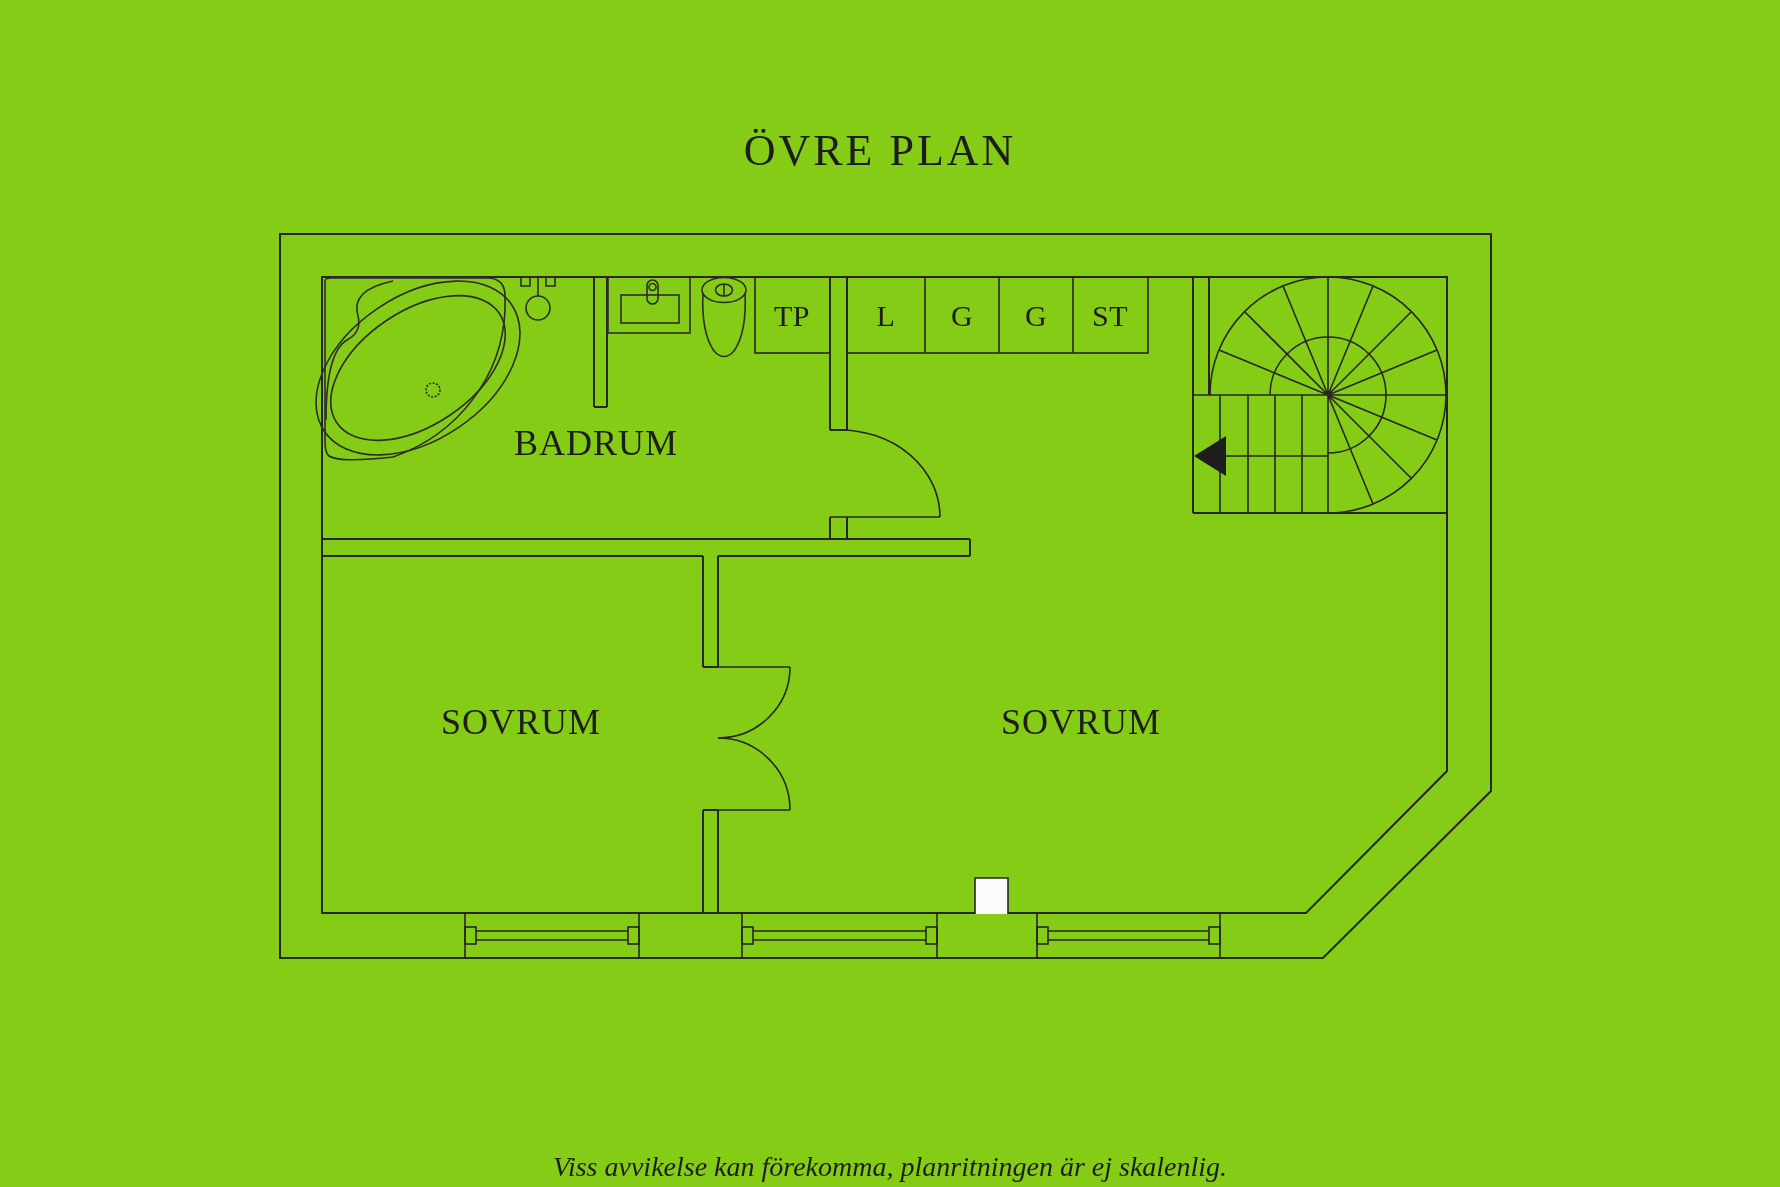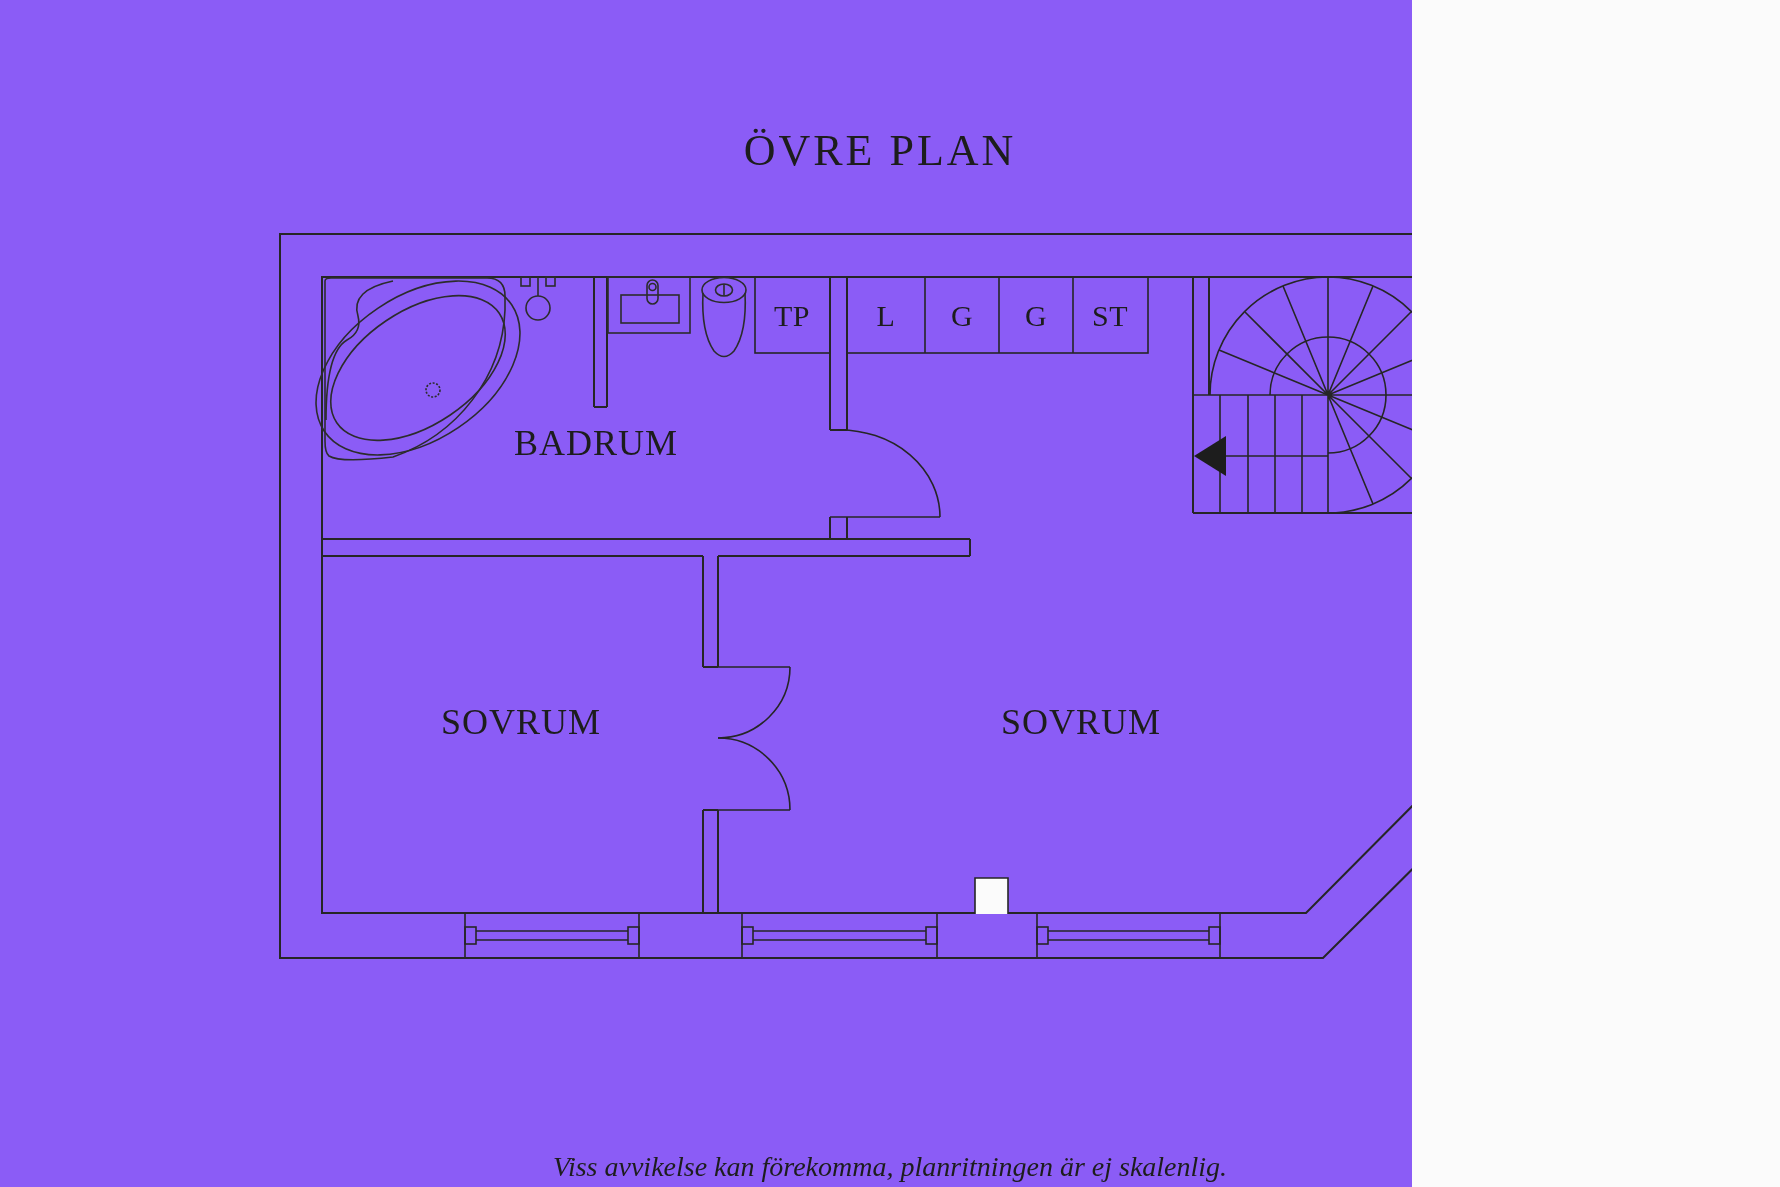--- a/index.html
+++ b/index.html
@@ -3,23 +3,23 @@
 <meta charset="utf-8">
 <style>
   html,body{margin:0;padding:0;}
   body{
     background:#fbfbfb;
     font-family:"Liberation Serif","DejaVu Serif",serif;
     color:#1d1d1d;
   }
   .canvas{
     position:relative;
-    width:1412px;
+    width:1780px;
     height:1187px;
-    background:#8b5cf6;
+    background:#84cc16;
     overflow:hidden;
   }
   svg{display:block;}
   .ln{stroke:#262626;fill:none;stroke-width:2;}
   .thin{stroke:#262626;fill:none;stroke-width:1.6;}
   .fixture{stroke:#2c2c2c;fill:none;stroke-width:1.6;}
   .blackfill{fill:#1d1d1d;stroke:none;}
   .mask{fill:#fbfbfb;stroke:#262626;stroke-width:1.6;}
   text{fill:#1d1d1d;}
   .title-t{font-size:44px;letter-spacing:3px;}

